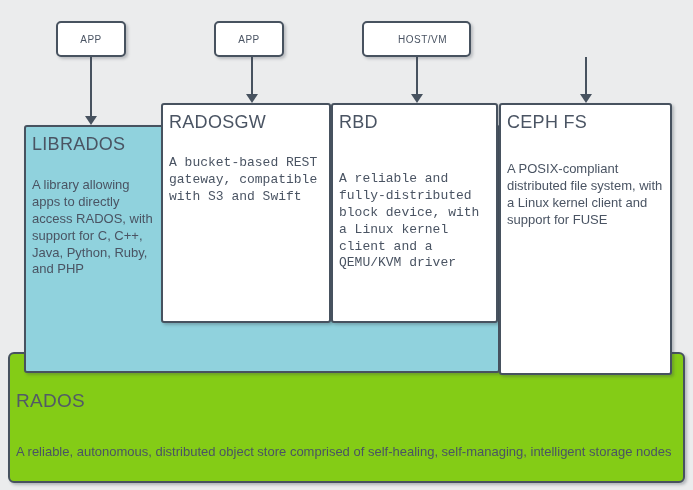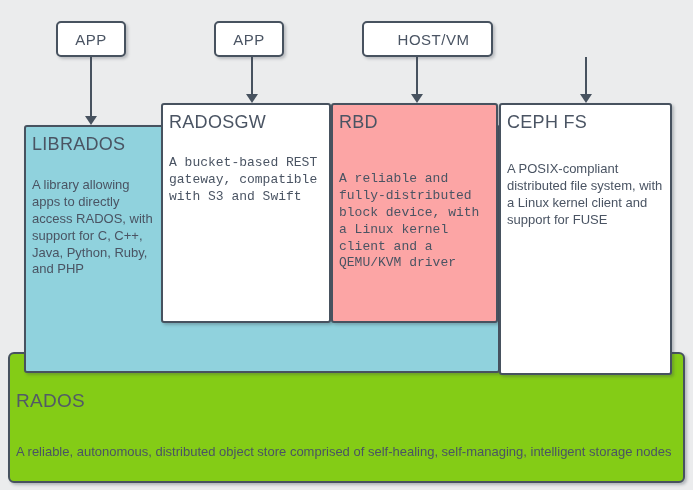--- a/index.html
+++ b/index.html
@@ -22,27 +22,27 @@
     background: #ffffff;
     border: 2px solid #47525f;
     border-radius: 5px;
     box-shadow: 2px 2px 3px rgba(60,70,80,0.28);
     display: flex;
     align-items: center;
     justify-content: center;
     z-index: 4;
   }
   .top-node span {
-    font-size: 15px;
+    font-size: 10px;
     color: #4a5463;
     letter-spacing: 0.5px;
   }
   .node-app1   { left: 56px;  width: 70px; }
   .node-app2   { left: 214px; width: 70px; }
-  .node-hostvm { left: 362px; width: 131px; padding-left: 12px; }
+  .node-hostvm { left: 362px; width: 109px; padding-left: 12px; }
   .node-client { left: 542px; width: 88px; }
 
   
   .arrow {
     position: absolute;
     width: 12px;
     z-index: 3;
   }
   .arrow .stem {
     position: absolute;
@@ -98,21 +98,21 @@
 
   .box-radosgw {
     left: 161px; top: 103px; width: 170px; height: 220px;
     background: #ffffff;
     z-index: 2;
   }
   .box-radosgw .box-desc { width: 154px; font-family: Liberation Mono, monospace; }
 
   .box-rbd {
     left: 331px; top: 103px; width: 167px; height: 220px;
-    background: #fca5a5;
+    background: #ffffff;
     z-index: 2;
   }
   .box-rbd .box-desc { width: 152px; margin-top: 38px; font-family: Liberation Mono, monospace; }
 
   .box-cephfs {
     left: 499px; top: 103px; width: 173px; height: 272px;
     background: #ffffff;
     z-index: 2;
   }
   .box-cephfs .box-desc { width: 158px; margin-top: 28px; }

